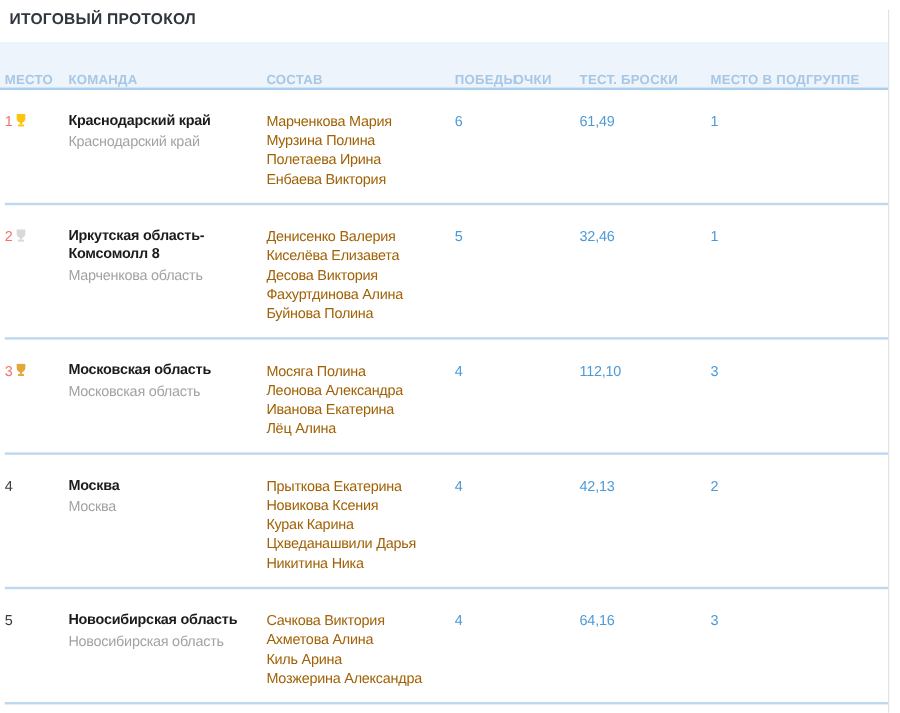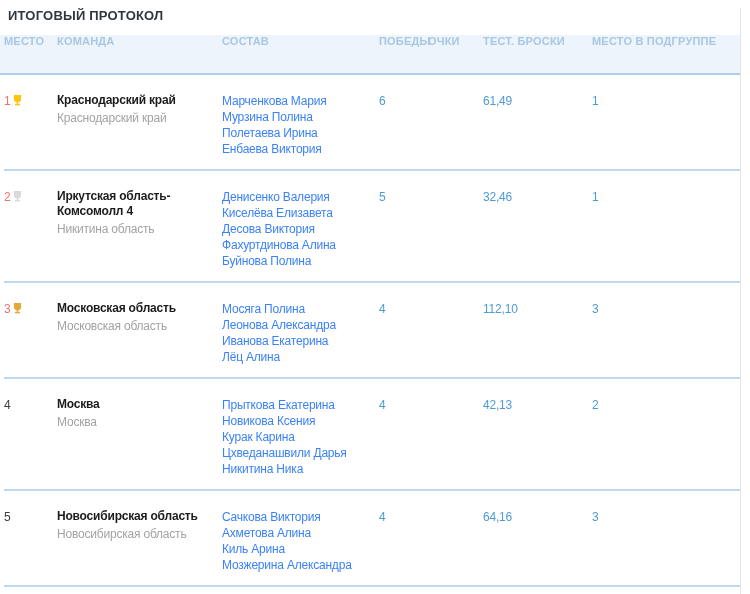--- a/index.html
+++ b/index.html
@@ -14,21 +14,21 @@
     border-right: 1px solid #e3e3e3;
     background: #ffffff;
   }
   .page-title {
     margin: 8px 0 12px 8px;
     font-size: 13px; font-weight: 700;
     color: #30363d;
     letter-spacing: 0.2px;
   }
   .thead {
-    display: flex; align-items: flex-start;
+    display: flex; align-items: flex-end;
     height: 40px;
     background: var(--header-bg, #edf4fb);
     border-bottom: 2px solid var(--header-border, #aacfee);
     padding-left: 4px;
   }
   .th {
     font-size: 11px; font-weight: 700;
     color: var(--header-text, #a8c7e4);
     letter-spacing: 0.2px;
     text-transform: uppercase;
@@ -54,21 +54,21 @@
   .place-medal .place { color: var(--medal, #f0736c); }
   .trophy { display: inline-block; margin: 2px 0 0 3px; line-height: 0; }
   .trophy svg { width: 9px; height: 11px; }
 
   .team-name {
     font-size: 12px; font-weight: 700; color: #1c1c1c; line-height: 15px;
   }
   .team-region {
     font-size: 12px; color: #a3a3a3; line-height: 15px; margin-top: 3px;
   }
-  .roster div, .roster a { font-size: 12px; line-height: 16px; color: #3b82f6; display: block; }
+  .roster div, .roster a { font-size: 12px; line-height: 16px; color: #a16207; display: block; }
   .captain { color: var(--link, #3a97dd); text-decoration: none; cursor: pointer; }
   .val {
     font-size: 12px; line-height: 16px;
     color: var(--value, #4d9ad8);
   }
 </style>
 </head>
 <body>
 
 <div class="page">
@@ -117,22 +117,22 @@
       <span class="place">2</span>
       <span class="trophy" style="color: rgb(217, 217, 217);">
         <svg viewBox="0 0 10 12" fill="currentColor" aria-hidden="true">
           <path d="M1 0 h8 v4 a4 4 0 0 1 -8 0 z"></path>
           <rect x="4" y="7.2" width="2" height="2.4"></rect>
           <rect x="2.2" y="9.6" width="5.6" height="1.8"></rect>
         </svg>
       </span>
     </div>
     <div class="col-team">
-      <div class="team-name">Иркутская область-Комсомолл 4</div>
-      <div class="team-region">Никитина область</div>
+      <div class="team-name">Иркутская область-Комсомолл 8</div>
+      <div class="team-region">Марченкова область</div>
     </div>
     <div class="col-roster roster">
       <a class="captain" href="#">Денисенко Валерия</a>
     <div>Киселёва Елизавета</div>
           <div>Десова Виктория</div>
           <div>Фахуртдинова Алина</div>
           <div>Буйнова Полина</div>
         </div>
     <div class="col-wins val">5</div>
     <div class="col-points val"></div>

